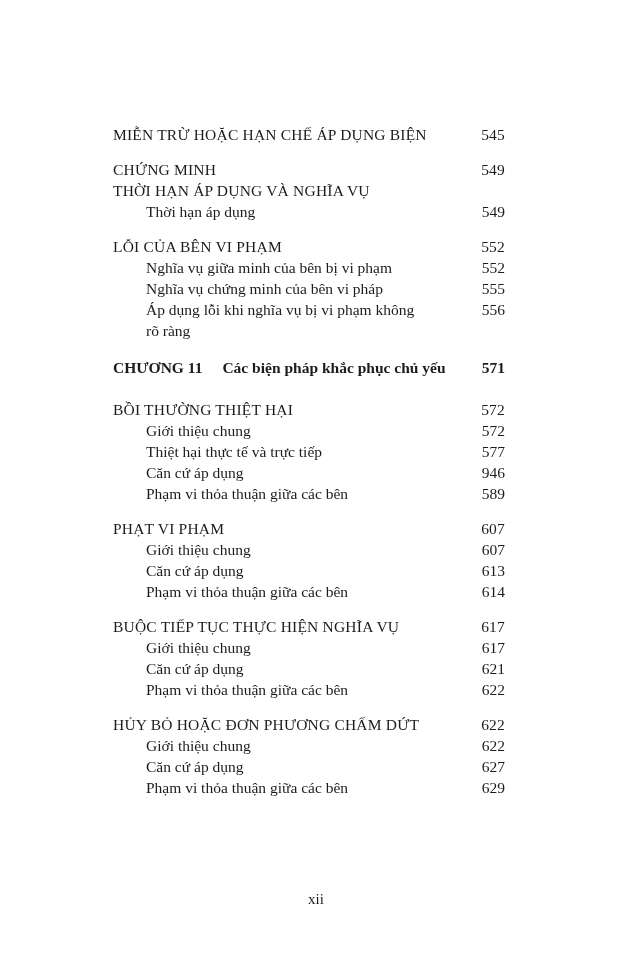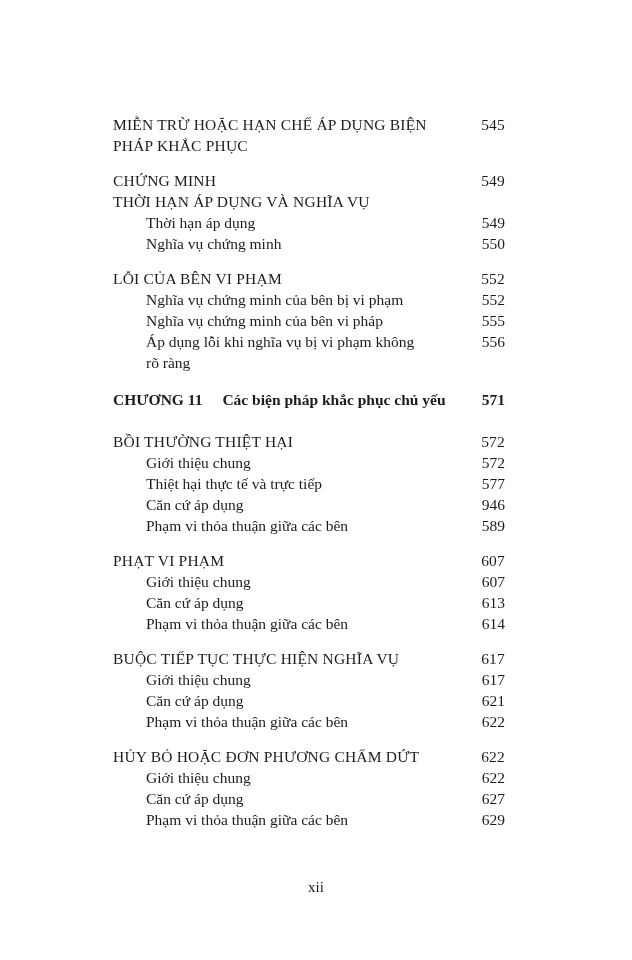--- a/index.html
+++ b/index.html
@@ -28,21 +28,21 @@
     align-items: flex-start;
     justify-content: space-between;
     font-size: 15.5px;
     line-height: 21px;
   }
   .toc-row.section {
     margin-top: 14px;
     letter-spacing: 0.2px;
   }
   .toc-row.section:first-child {
-    margin-top: 8px;
+    margin-top: 18px;
     gap: 36px;
   }
   .toc-row.chapter {
     margin-top: 16px;
     margin-bottom: 21px;
     font-weight: bold;
   }
   .toc-text {
     flex: 1 1 auto;
     padding-right: 12px;
@@ -59,65 +59,58 @@
     text-align: left;
   }
   .chapter-label {
     display: inline-block;
     margin-right: 20px;
   }
   .footer {
     position: absolute;
     left: 0;
     right: 0;
-    bottom: 64px;
+    bottom: 52px;
     text-align: center;
     font-size: 15px;
   }
 </style>
 </head>
 <body>
 
 <div class="page">
   <div class="toc">
       <div class="toc-row section">
         <div class="toc-text">
           <div class="toc-line">MIỄN TRỪ HOẶC HẠN CHẾ ÁP DỤNG BIỆN</div>
-          <div class="toc-line">PHÁP KHẮC PHỤC</div>
         </div>
         <div class="toc-page">545</div>
       </div>
       <div class="toc-row section">
         <div class="toc-text">
           <div class="toc-line">CHỨNG MINH</div>
           <div class="toc-line">THỜI HẠN ÁP DỤNG VÀ NGHĨA VỤ</div>
         </div>
         <div class="toc-page">549</div>
       </div>
       <div class="toc-row sub">
         <div class="toc-text">
           <div class="toc-line">Thời hạn áp dụng</div>
         </div>
         <div class="toc-page">549</div>
       </div>
-      <div class="toc-row sub">
-        <div class="toc-text">
-          <div class="toc-line">Nghĩa vụ chứng minh</div>
-        </div>
-        <div class="toc-page">550</div>
-      </div>
       <div class="toc-row section">
         <div class="toc-text">
           <div class="toc-line">LỖI CỦA BÊN VI PHẠM</div>
         </div>
         <div class="toc-page">552</div>
       </div>
       <div class="toc-row sub">
         <div class="toc-text">
-          <div class="toc-line">Nghĩa vụ chứng minh của bên bị vi phạm</div>
+          <div class="toc-line">Nghĩa vụ giữa minh của bên bị vi phạm</div>
         </div>
         <div class="toc-page">552</div>
       </div>
       <div class="toc-row sub">
         <div class="toc-text">
           <div class="toc-line">Nghĩa vụ chứng minh của bên vi pháp</div>
         </div>
         <div class="toc-page">555</div>
       </div>
       <div class="toc-row sub">

